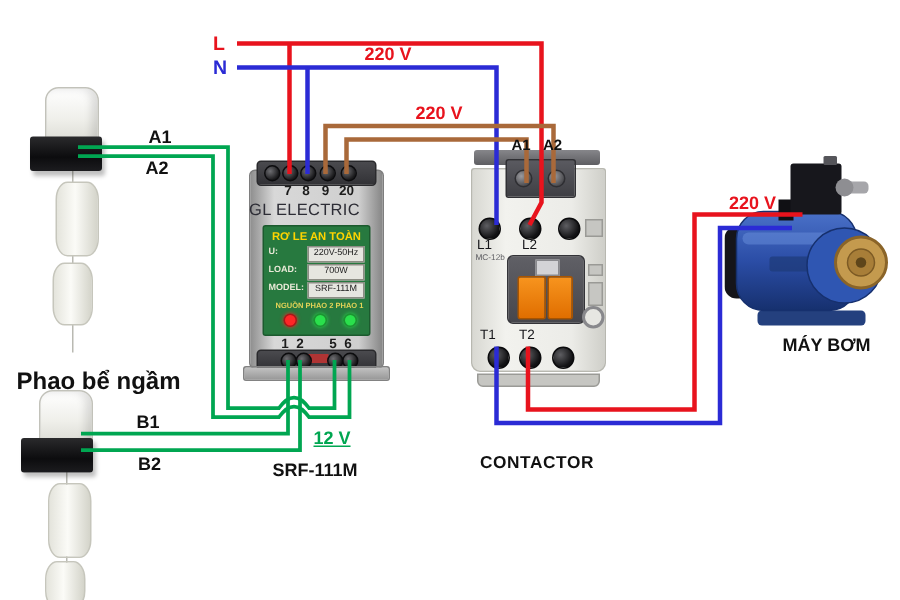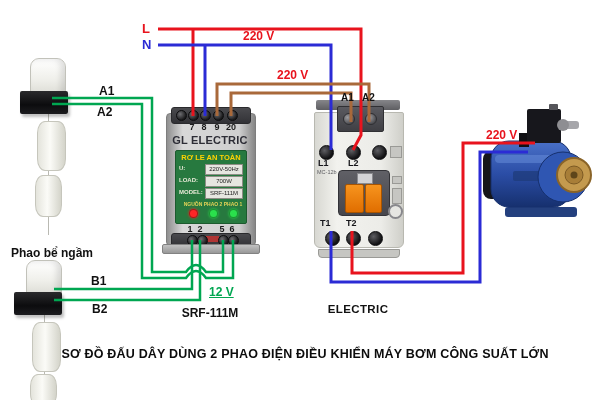--- a/index.html
+++ b/index.html
@@ -24,21 +24,21 @@
             border:1px solid #c6c6bc;border-radius:8px/12px;}
 
   
   .relay{position:absolute;left:166px;top:107px;width:88px;height:145px;}
   .relay-body{position:absolute;left:0;top:6px;width:88px;height:131px;border-radius:4px;
               background:linear-gradient(90deg,#8f8f8f,#d8d8d8 18%,#cfcfcf 82%,#868686);border:1px solid #7e7e7e;}
   .relay-strip{position:absolute;background:linear-gradient(180deg,#4a4a4e,#323236);border-radius:3px;border:1px solid #2a2a2d;}
   .screw{position:absolute;border-radius:50%;background:radial-gradient(circle at 35% 35%,#6e6e72,#1a1a1c 70%);
          border:1px solid #0c0c0e;}
   .term-num{position:absolute;font-weight:bold;font-size:9px;color:#1c1c1c;width:12px;text-align:center;}
-  .relay-brand{position:absolute;left:0;top:27px;width:88px;text-align:center;font-weight:bold;
+  .relay-brand{position:absolute;left:0;top:27px;width:88px;font-weight:normal;
                font-size:11px;letter-spacing:.2px;color:#2d2d36;}
   .relay-panel{position:absolute;left:9px;top:43px;width:70px;height:72px;background:var(--panel-green,#27793f);
                border:1px solid #1c5a2e;border-radius:2px;}
   .panel-title{position:absolute;left:0;top:2px;width:100%;text-align:center;font-weight:bold;
                font-size:7.5px;color:var(--panel-title-yellow,#ffd400);}
   .spec-row{position:absolute;left:3px;width:64px;height:10px;}
   .spec-label{position:absolute;left:0;top:1px;font-size:6px;font-weight:bold;color:#e9e9d8;}
   .spec-value{position:absolute;right:0;top:0;width:36px;height:9px;background:#e6e6e0;border:1px solid #8d8d85;
               font-size:6px;line-height:9px;text-align:center;color:#222;overflow:hidden;}
   .led-label{position:absolute;top:50px;width:22px;text-align:center;font-size:5px;font-weight:bold;color:#e3d257;}
@@ -49,21 +49,21 @@
   .contactor{position:absolute;left:312px;top:98px;width:92px;height:162px;}
   .ct-bracket{position:absolute;left:4px;top:2px;width:84px;height:10px;background:linear-gradient(180deg,#86868a,#5e5e62);border-radius:2px;}
   .ct-block{position:absolute;top:8px;width:22px;height:24px;background:linear-gradient(180deg,#5a5a60,#3f3f44);
             border:1px solid #303034;border-radius:2px;}
   .ct-body{position:absolute;left:2px;top:14px;width:88px;height:134px;background:linear-gradient(90deg,#d8d8d2,#f2f2ee 25%,#ececE8 75%,#cfcfc9);
            border:1px solid #b8b8b0;border-radius:2px 2px 6px 6px;}
   .ct-screw-big{position:absolute;width:13px;height:13px;border-radius:50%;
                 background:radial-gradient(circle at 35% 35%,#5e5e62,#121214 68%);border:1px solid #0a0a0c;}
   .ct-screw-small{position:absolute;width:10px;height:10px;border-radius:50%;
                   background:radial-gradient(circle at 35% 35%,#9b9b9f,#4e4e52 70%);border:1px solid #2e2e32;}
-  .ct-lbl{position:absolute;font-weight:bold;font-size:9px;color:#16161a;}
+  .ct-lbl{position:absolute;font-weight:normal;font-size:9px;color:#16161a;}
   .ct-model{position:absolute;font-size:5.5px;color:#5c5c60;}
   .ct-mech{position:absolute;left:26px;top:72px;width:50px;height:44px;background:linear-gradient(180deg,#606066,#46464c);
            border:1px solid #333338;border-radius:4px;}
   .ct-slot{position:absolute;left:18px;top:2px;width:14px;height:9px;background:#d3d3d6;border:1px solid #8a8a8e;}
   .ct-rocker{position:absolute;top:13px;height:27px;background:linear-gradient(180deg,#f7941e,#e06e00);
              border:1px solid #a85400;border-radius:2px;}
   .ct-detail{position:absolute;background:#c6c6c2;border:1px solid #9a9a96;}
   .ct-logo{position:absolute;left:76px;top:106px;width:11px;height:11px;border-radius:50%;
            background:#e6e6e2;border:2px solid #88888c;}
 
@@ -223,26 +223,26 @@
     <div class="lbl red" style="left:142px;top:21px;font-size:13px;">L</div>
     <div class="lbl blue" style="left:142px;top:37px;font-size:13px;">N</div>
     <div class="lbl red" style="left:243px;top:29px;font-size:12px;">220 V</div>
     <div class="lbl red" style="left:277px;top:68px;font-size:12px;">220 V</div>
     <div class="lbl red" style="left:486px;top:128px;font-size:12px;">220 V</div>
     <div class="lbl green" style="left:209px;top:285px;font-size:12px;text-decoration:underline;">12 V</div>
 
     <div class="lbl" style="left:99px;top:84px;font-size:12px;">A1</div>
     <div class="lbl" style="left:97px;top:105px;font-size:12px;">A2</div>
 
-    <div class="lbl" style="left:11px;top:246px;font-size:12px;">Phao bể ngầm</div>
+    <div class="lbl" style="left:11px;top:246px;font-size:16px;">Phao bể ngầm</div>
     <div class="lbl" style="left:91px;top:274px;font-size:12px;">B1</div>
     <div class="lbl" style="left:92px;top:302px;font-size:12px;">B2</div>
 
     <div class="lbl" style="left:341px;top:92px;font-size:10px;">A1</div>
     <div class="lbl" style="left:362px;top:92px;font-size:10px;">A2</div>
 
     <div class="lbl center" style="left:166px;top:306px;width:88px;font-size:12px;">SRF-111M</div>
-    <div class="lbl center" style="left:310px;top:303px;width:96px;font-size:11.5px;letter-spacing:.4px;">ELECTRIC</div>
-
-    <div class="caption">SƠ ĐỒ ĐẤU DÂY DÙNG 2 PHAO ĐIỆN ĐIỀU KHIỂN MÁY BƠM CÔNG SUẤT LỚN</div>
+    <div class="lbl center" style="left:310px;top:303px;width:96px;font-size:11.5px;letter-spacing:.4px;">CONTACTOR</div>
+    <div class="lbl center" style="left:506px;top:223px;width:90px;font-size:12px;">MÁY BƠM</div>
+
   </div>
 
 </div>
 
 </body></html>

